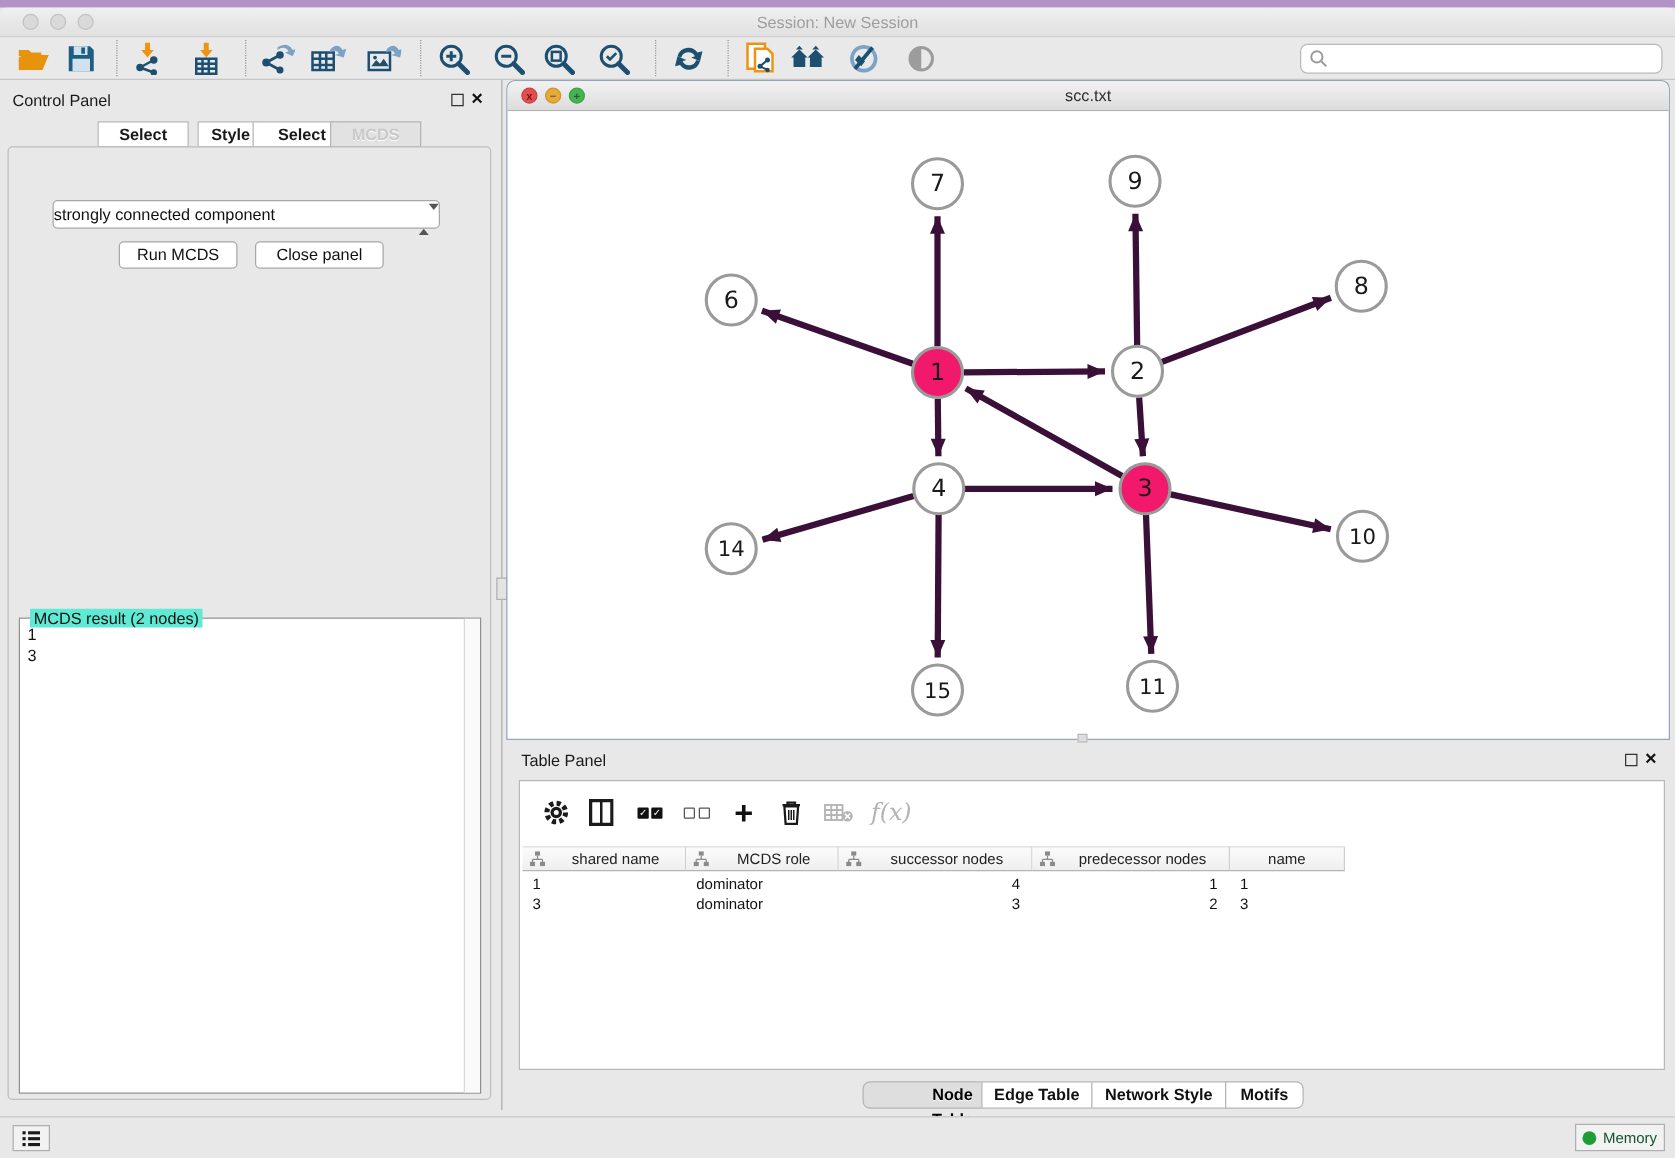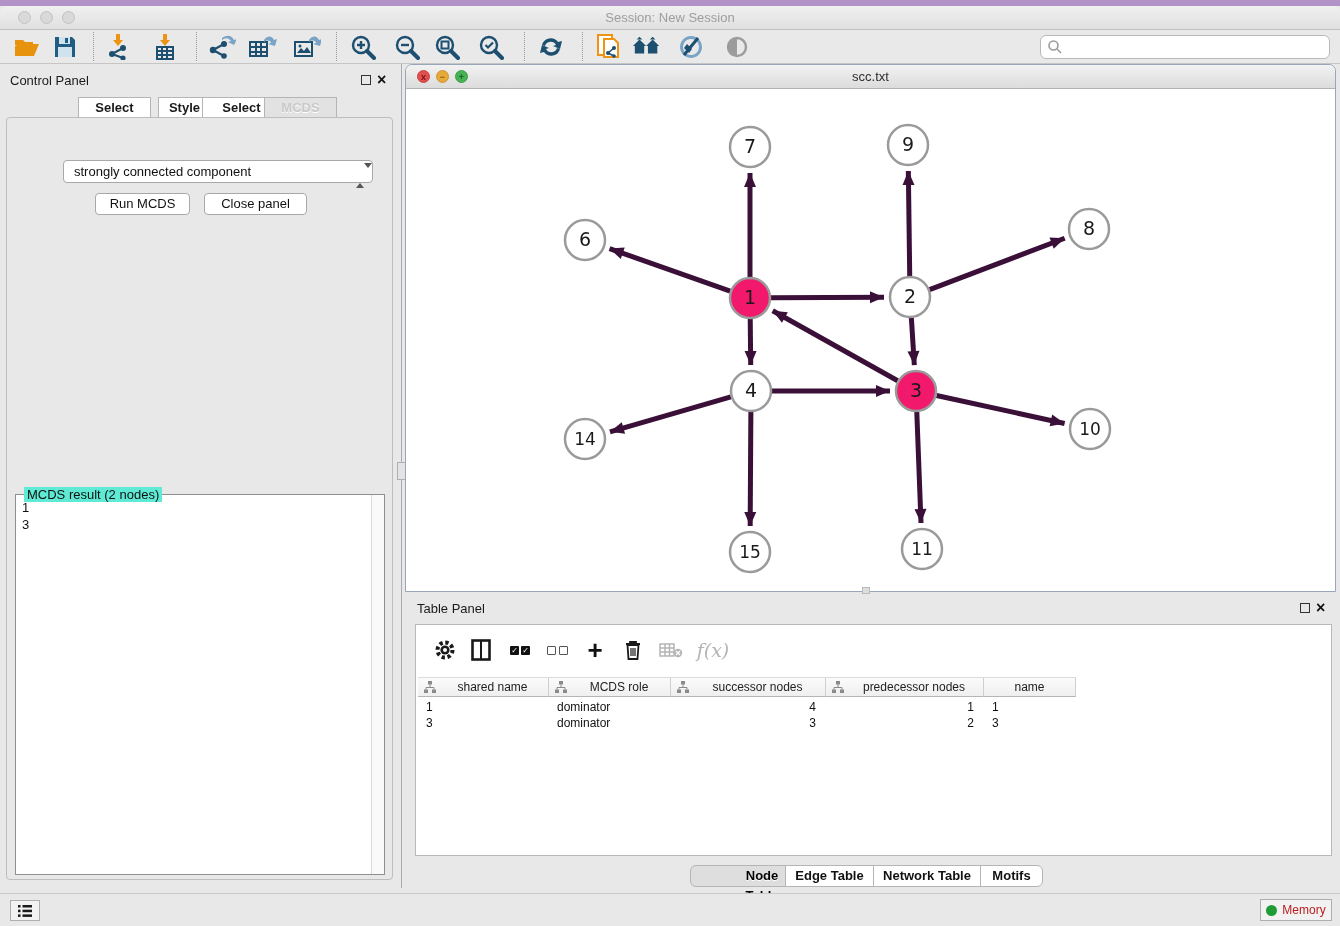--- a/index.html
+++ b/index.html
@@ -32,22 +32,22 @@
   .close-icon { position:absolute; font-size:16px; font-weight:900; color:#111; line-height:14px; cursor:default; }
 
   .cp-tabs { position:absolute; left:0; top:97px; width:400px; height:21px; }
   .tab { position:absolute; top:0; height:21px; background:#fff; border:1px solid #b5b5b5;
     font-size:13px; font-weight:bold; color:#1a1a1a; text-align:center; line-height:19px; }
   .tab.disabled { background:#e2e2e2; color:#c9c9c9; text-shadow:0 1px 0 #fff; }
 
   .cp-content { position:absolute; left:6px; top:117px; width:387px; height:763px;
     background:#e8e8e8; border:1px solid #bdbdbd; border-radius:4px; }
   .opt-label { position:absolute; left:0; top:20px; width:100%; text-align:center; font-size:13px; color:#111; }
-  .criterion-select { position:absolute; left:56px; top:42px; width:310px; height:23px; background:#fff;
-    border:1px solid #a8a8a8; border-radius:4px; font-size:13px; color:#111; line-height:21px; padding-left:10px; }
+  .criterion-select { position:absolute; left:35px; top:42px; width:310px; height:23px; background:#fff;
+    border:1px solid #a8a8a8; border-radius:4px; font-size:13px; color:#111; line-height:21px; padding-left:0; }
   .chevrons { position:absolute; right:8px; top:4px; width:8px; height:14px; }
   .chev-up { width:0; height:0; border-left:4px solid transparent; border-right:4px solid transparent;
     border-bottom:5px solid #555; margin-bottom:3px; }
   .chev-dn { width:0; height:0; border-left:4px solid transparent; border-right:4px solid transparent;
     border-top:5px solid #555; }
   .cp-btn { position:absolute; top:75px; height:22px; background:#fff; border:1px solid #a8a8a8;
     border-radius:4px; font-size:13px; color:#111; text-align:center; line-height:20px; }
 
   .result-group { position:absolute; left:8px; top:376px; width:370px; height:381px;
     background:#fff; border:1px solid #8f8f8f; }
@@ -96,21 +96,21 @@
   .tp-tab { position:absolute; top:0; height:22px; background:#fff; border:1px solid #b5b5b5;
     font-size:13px; font-weight:bold; color:#111; text-align:center; line-height:20px; }
   .tp-tab.first { border-radius:6px 0 0 6px; }
   .tp-tab.last { border-radius:0 6px 6px 0; }
   .tp-tab.disabled { background:#dedede; color:#000000; text-shadow:0 1px 0 #fff;padding-left:48px; }
 
   
   .statusbar { position:absolute; left:0; top:893px; width:1340px; height:33px; background:#e8e8e8; border-top:1px solid #c8c8c8; }
   .sb-btn { position:absolute; background:#f2f2f2; border:1px solid #aeaeae; display:flex; align-items:center; justify-content:center; }
   .mem-dot { width:11px; height:11px; border-radius:50%; background:#1f9c34; margin-right:5px; }
-  .mem-label { font-size:12px; color:#b91c1c; }
+  .mem-label { font-size:12px; color:#14532d; }
 
   .chk { width:9px; height:9px; background:#111; color:#fff; font-size:8px; line-height:9px; text-align:center; margin-right:2px; border-radius:1px;}
   .unchk { width:9px; height:9px; border:1.5px solid #555; margin-right:3px; border-radius:1px; background:#fff;}
 </style>
 </head>
 <body>
 
 <div id="app">
 
   <div class="desktop-strip"></div>
@@ -478,21 +478,21 @@
       <div class="td-cell td-left" style="left:131px; width:122px">dominator</div>
       <div class="td-cell td-right" style="left:253px; width:155px">3</div>
       <div class="td-cell td-right" style="left:408px; width:158px">2</div>
       <div class="td-cell td-left" style="left:566px; width:92px">3</div>
     </div>
   </div>
 
   <div class="tp-tabs">
     <div class="tp-tab first disabled" style="left:690px; width:96px">Node Table</div>
     <div class="tp-tab" style="left:785px; width:89px">Edge Table</div>
-    <div class="tp-tab" style="left:873px; width:108px">Network Table</div>
+    <div class="tp-tab" style="left:873px; width:108px">Network Style</div>
     <div class="tp-tab last" style="left:980px; width:63px">Motifs</div>
   </div>
 
   <div class="statusbar">
     <div class="sb-btn" style="left:10px; top:6px; width:30px; height:21px">
       <svg width="16" height="14" viewBox="0 0 16 14">
           <g fill="#1a1a1a">
             <rect x="1" y="1" width="2.5" height="2.5"></rect>
             <rect x="1" y="5.7" width="2.5" height="2.5"></rect>
             <rect x="1" y="10.4" width="2.5" height="2.5"></rect>

